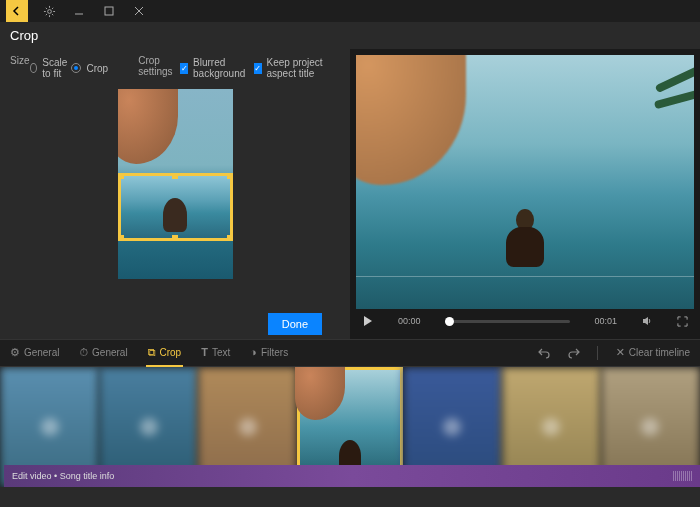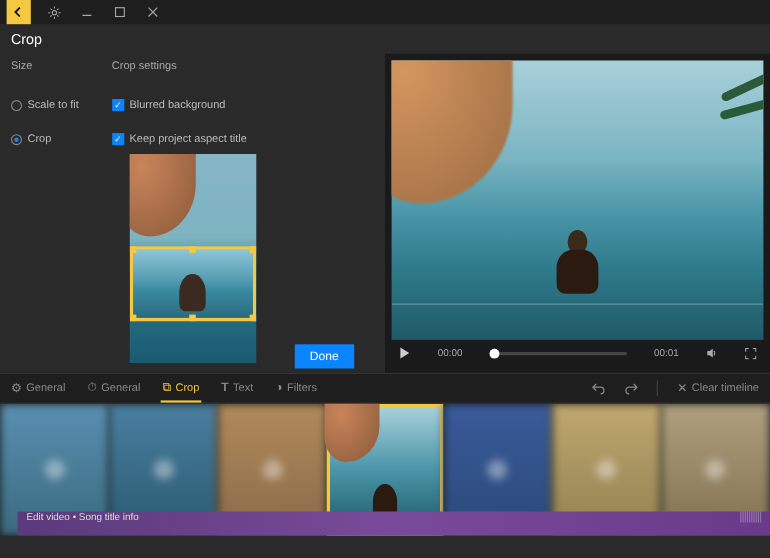--- a/index.html
+++ b/index.html
@@ -6,21 +6,21 @@
 body{width:700px;height:507px;background:#2a2a2a;color:#ccc;font-size:11px;overflow:hidden;position:relative}
 .titlebar{height:22px;background:#1e1e1e;display:flex;align-items:center;padding:0 6px;color:#aaa;font-size:10px}
 .back-btn{width:22px;height:22px;background:#f5c842;display:flex;align-items:center;justify-content:center;color:#000;margin-right:6px;cursor:pointer}
 .title-text{flex:1}
 .win-controls{display:flex;gap:0}
 .win-btn{width:30px;height:22px;display:flex;align-items:center;justify-content:center;cursor:pointer;color:#aaa}
 .panel-header{padding:6px 10px;font-size:13px;color:#fff;background:#2a2a2a}
 .content{display:flex;height:290px}
 .left-panel{width:350px;padding:6px 10px;display:flex;flex-direction:column;position:relative}
 .settings-row{display:flex;gap:30px}
-.settings-col{display:flex;flex-direction:column;gap:20px}
+.settings-col{display:flex;flex-direction:row;gap:1px}
 .group-label{color:#aaa;font-size:10px;margin-bottom:4px}
 .radio-row,.check-row{display:flex;align-items:center;gap:5px;font-size:10px;color:#bbb}
 .radio{width:10px;height:10px;border:1px solid #888;border-radius:50%;display:inline-block;position:relative}
 .radio.checked::after{content:"";position:absolute;inset:2px;border-radius:50%;background:#0a84ff}
 .checkbox{width:11px;height:11px;background:#0a84ff;display:flex;align-items:center;justify-content:center;color:#fff;font-size:8px}
 .crop-preview{margin:8px auto 0;width:115px;height:190px;position:relative;background:linear-gradient(to bottom,#87b5c7 0%,#7eb3c0 40%,#2d7a8f 60%,#1a5a6f 100%);overflow:hidden}
 .crop-preview .leaf{position:absolute;left:-10px;top:-5px;width:70px;height:80px;background:radial-gradient(ellipse at 30% 20%,#c9845a,#8a5a3a);border-radius:0 0 60% 40%}
 .crop-preview .strip{position:absolute;left:0;right:0;bottom:38px;height:68px;border:3px solid #f5c842;background:linear-gradient(to bottom,#8ec5d6 0%,#5aa0b5 40%,#3a8a9f 60%,#2a6a7f 100%)}
 .crop-preview .strip .person{position:absolute;left:50%;bottom:6px;width:24px;height:34px;transform:translateX(-50%);background:#3a2a1f;border-radius:50% 50% 20% 20%}
 .crop-preview .strip .handle{position:absolute;width:6px;height:6px;background:#f5c842}
@@ -54,21 +54,21 @@
 .timeline .clip:nth-child(1){background:linear-gradient(#5a8fb0,#3a6a80)}
 .timeline .clip:nth-child(2){background:linear-gradient(#4a7fa0,#2a5a70)}
 .timeline .clip:nth-child(3){background:linear-gradient(#b08a5a,#8a6a4a)}
 .timeline .clip:nth-child(5){background:linear-gradient(#3a5a9a,#2a4a7a)}
 .timeline .clip:nth-child(6){background:linear-gradient(#c0a870,#908050)}
 .timeline .clip:nth-child(7){background:linear-gradient(#b0a080,#807050)}
 .timeline .clip.active{filter:none;border:3px solid #f5c842;background:linear-gradient(to bottom,#a8d0da 0%,#4a95a8 50%,#1f5a68 100%);min-width:85px}
 .timeline .clip.active .mini-palm{position:absolute;left:-5px;top:-5px;width:50px;height:55px;background:radial-gradient(ellipse at 30% 20%,#c9845a,#8a5a3a);border-radius:0 0 60% 40%}
 .timeline .clip.active .mini-person{position:absolute;left:50%;bottom:12px;transform:translateX(-50%);width:22px;height:32px;background:#2a1a10;border-radius:50% 50% 20% 20%}
 .timeline .clip .dot{position:absolute;width:18px;height:18px;background:rgba(255,255,255,0.4);border-radius:50%;top:50%;left:50%;transform:translate(-50%,-50%)}
-.timeline-footer{position:absolute;left:16px;right:0;bottom:0;height:22px;background:linear-gradient(to right,#5a3a7a,#7a4a9a,#6a3a8a);display:flex;align-items:flex-start;padding:0 8px;font-size:9px;color:#ddd}
+.timeline-footer{position:absolute;left:4px;right:0;bottom:0;height:22px;background:linear-gradient(to right,#5a3a7a,#7a4a9a,#6a3a8a);display:flex;align-items:center;padding:0 8px;font-size:9px;color:#ddd}
 .timeline-footer .bars{display:flex;gap:1px;margin-left:auto}
 .timeline-footer .bars span{width:1px;height:10px;background:rgba(255,255,255,0.3)}
 svg{display:block}
 </style>
 </head>
 <body>
 
 <div class="titlebar">
   <div class="back-btn">
     <svg width="12" height="12" viewBox="0 0 12 12">

